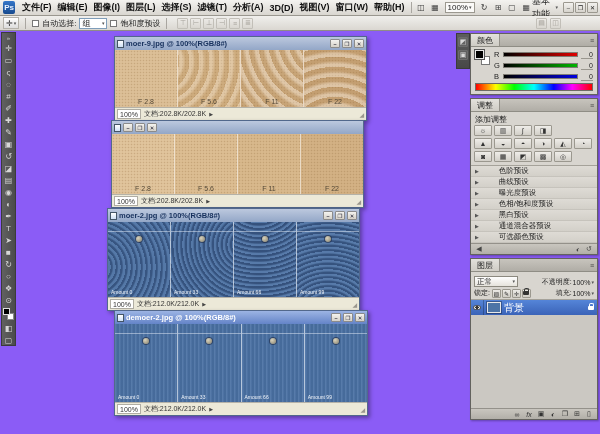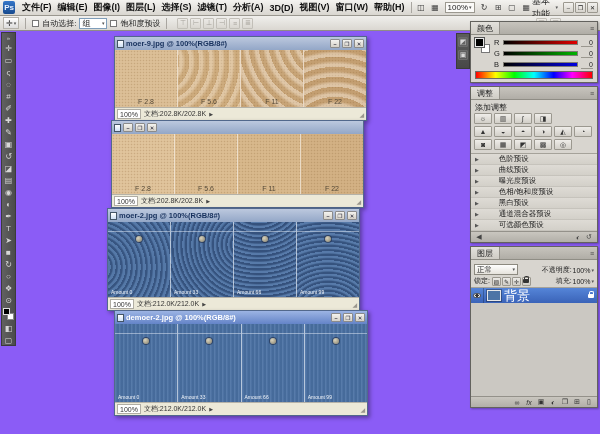--- a/index.html
+++ b/index.html
@@ -104,21 +104,21 @@
     background:rgba(225,233,245,.5);}
   .blue-moire .plabel,.blue-clean .plabel{font-size:5px;color:#f0f4fa;text-align:left;left:3px;right:auto;bottom:2px;}
 
   
   #collapsed-dock{position:absolute;left:456px;top:33px;width:14px;height:36px;
     background:linear-gradient(#5c5c5c,#484848);border:1px solid #3b3b3b;display:flex;flex-direction:column;
     align-items:center;gap:3px;padding-top:3px;}
   .dock-icon{width:10px;height:10px;display:flex;align-items:center;justify-content:center;font-size:7px;color:#d9d9d9;
     background:rgba(255,255,255,.08);border:1px solid #6b6b6b;border-radius:1px;}
 
-  #panel-dock{position:absolute;left:470px;top:21px;width:128px;display:flex;flex-direction:column;gap:3px;}
+  #panel-dock{position:absolute;left:470px;top:33px;width:128px;display:flex;flex-direction:column;gap:3px;}
   .panel{background:#d8d5cf;border:1px solid #63625e;box-shadow:1px 1px 2px rgba(0,0,0,.3);}
   .panel-header{height:13px;display:flex;align-items:stretch;background:linear-gradient(#c7c4bd,#b0ada6);
     border-bottom:1px solid #8f8d85;font-size:8px;}
   .panel-tab{display:flex;align-items:center;padding:0 6px;background:linear-gradient(#e3e1dc,#cfccc5);
     border-right:1px solid #94918a;color:#1c1c1c;white-space:nowrap;}
   .panel-menu{margin-left:auto;display:flex;align-items:center;padding:0 3px;font-size:7px;color:#444;}
 
   
   .color-body{display:flex;gap:4px;padding:3px 4px 1px;height:34px;}
   .fgbg{width:15px;height:15px;position:relative;flex:0 0 15px;}
@@ -150,21 +150,21 @@
   .blend-row{display:flex;align-items:flex-end;gap:2px;padding:0 3px;height:15px;font-size:7px;color:#222;}
   .blend-select{width:44px;height:11px;display:flex;align-items:center;justify-content:space-between;padding:0 2px;
     border:1px solid #8c897f;background:linear-gradient(#fefefe,#e6e3dc);font-size:7.5px;}
   .opacity-wrap,.fill-wrap{margin-left:auto;display:flex;align-items:center;gap:1px;}
   .lock-row{display:flex;align-items:center;gap:2px;padding:0 3px;height:13px;font-size:7px;color:#222;
     border-bottom:1px solid #a5a29a;}
   #lock-icons{display:flex;gap:1px;}
   .mini-btn{width:9px;height:9px;display:flex;align-items:center;justify-content:center;font-size:6px;color:#333;
     background:linear-gradient(#eceae6,#cfccc5);border:1px solid #9b988f;border-radius:1px;}
   .layers-list{height:108px;background:#cbc8c2;overflow:hidden;}
-  .layer-row{height:15px;display:flex;align-items:center;gap:3px;padding:0 3px 0 0;font-size:13px;color:#222;}
+  .layer-row{height:15px;display:flex;align-items:center;gap:3px;padding:0 3px 0 0;font-size:10px;color:#222;}
   .layer-row.selected{background:linear-gradient(#5585d8,#3a63b8);color:#fff;}
   .eye-cell{width:13px;height:15px;display:flex;align-items:center;justify-content:center;
     border-right:1px solid rgba(0,0,0,.25);}
   .eye{width:8px;height:5px;border-radius:50%;border:1px solid #555;
     background:radial-gradient(circle at 50% 50%,#333 0 1.5px,#f4f4f4 1.6px);}
   .layer-thumb{width:14px;height:11px;border:1px solid #e8e8e8;background:#4d74a6;box-shadow:0 0 0 1px rgba(0,0,0,.3);}
   .layer-name{flex:1;}
   .csslock{position:relative;width:6px;height:4px;background:currentColor;border-radius:1px;display:inline-block;}
   .csslock::before{content:"";position:absolute;top:-3px;left:1px;width:3px;height:3px;border:1px solid currentColor;
     border-bottom:none;border-radius:2px 2px 0 0;}

